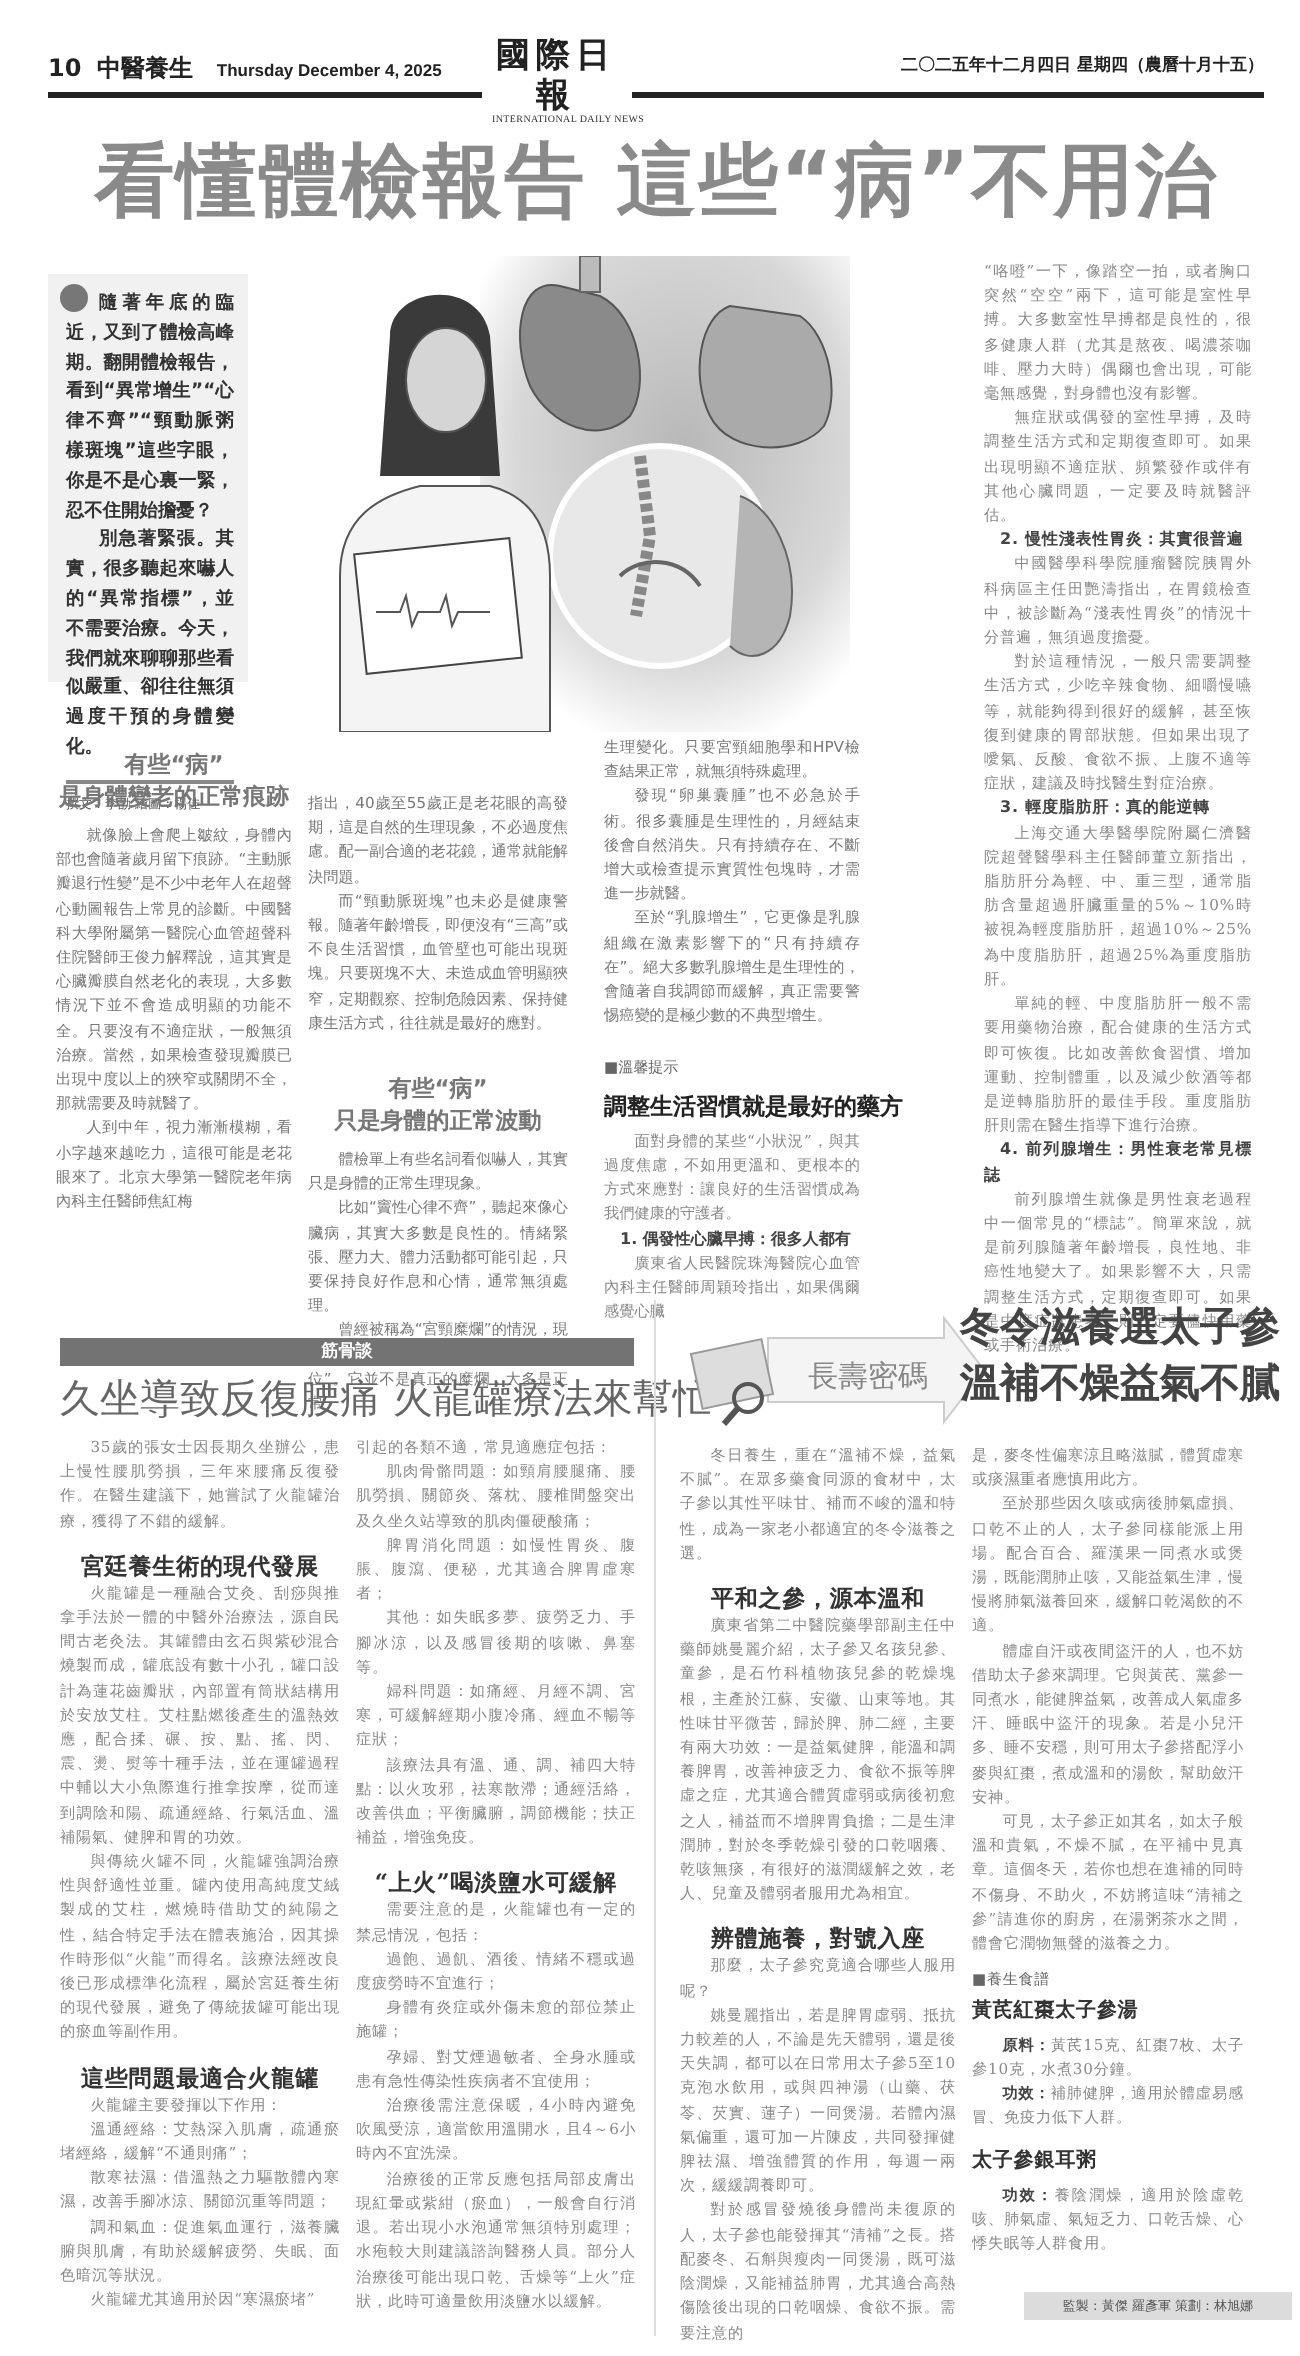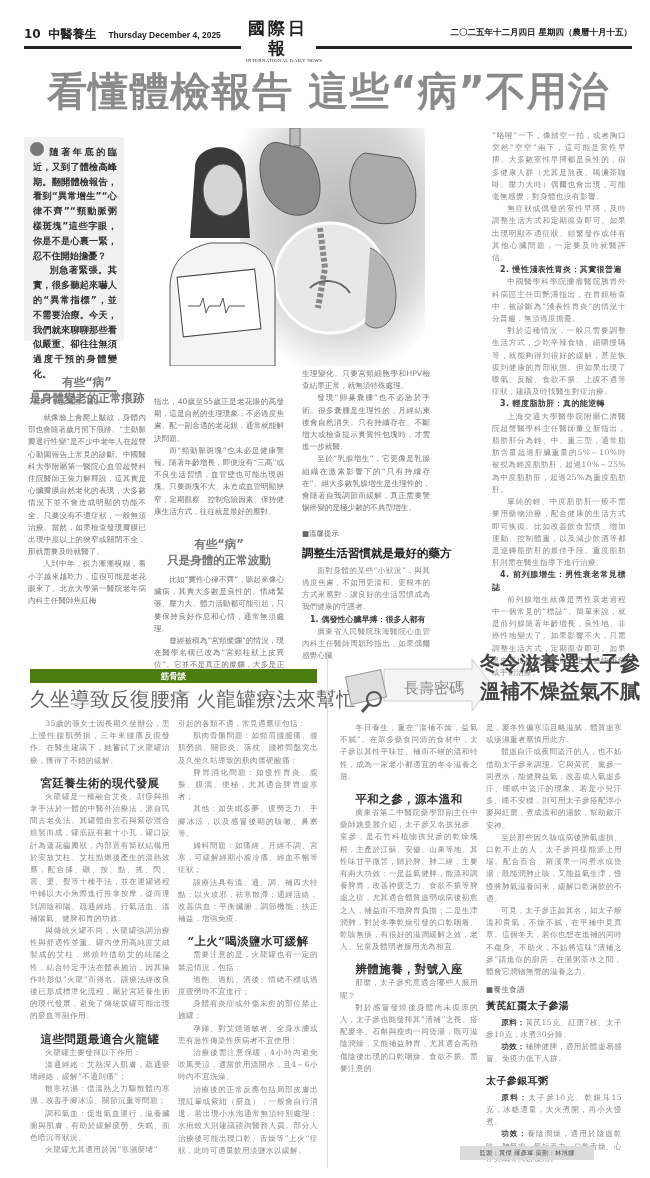--- a/index.html
+++ b/index.html
@@ -30,32 +30,32 @@
 
   .col { position: absolute; font-size: 7.6px; line-height: 12.2px; color: #777; text-align: justify; }
   .col p { text-indent: 2em; }
   .col.serif { font-family: "DejaVu Serif", serif; color: #888; letter-spacing: 0.4px; }
   .sub-head { text-align: center; font-size: 11.5px; line-height: 16px; color: #777; font-weight: bold; }
   .inline-head { font-weight: bold; color: #444; text-indent: 1em; font-family: "DejaVu Sans", sans-serif; font-size: 8px; }
 
   .tip-label { font-size: 7.5px; color: #666; }
   .tip-head { font-size: 11.5px; color: #222; font-weight: bold; margin: 6px 0 6px; white-space: nowrap; }
 
-  .band { position: absolute; left: 30px; top: 669px; width: 287px; height: 14px; background: #4d7c0f; color: #fff; font-size: 8.5px; font-weight: bold; text-align: center; line-height: 14px; }
+  .band { position: absolute; left: 30px; top: 669px; width: 287px; height: 14px; background: #737373; color: #fff; font-size: 8.5px; font-weight: bold; text-align: center; line-height: 14px; }
   .band-head { position: absolute; left: 30px; top: 685px; width: 290px; text-align: center; font-size: 20px; color: #666; line-height: 28px; white-space: nowrap; }
 
   .vrule { position: absolute; left: 327px; top: 650px; width: 1px; height: 518px; background: #ddd; }
 
   .longevity-logo { position: absolute; left: 344px; top: 655px; width: 150px; height: 60px; }
   .longevity-head { position: absolute; left: 480px; top: 649px; width: 168px; font-size: 20px; line-height: 28px; color: #444; font-weight: bold; white-space: nowrap; }
 
   .recipe-title { font-size: 10px; color: #333; font-weight: bold; font-family: "DejaVu Sans", sans-serif; margin: 4px 0 4px; }
   .recipe-label { font-weight: bold; color: #444; font-family: "DejaVu Sans", sans-serif; }
 
-  .credit-bar { position: absolute; left: 460px; top: 1146px; width: 134px; height: 14px; background: #dcdcdc; font-size: 6.5px; color: #555; text-align: center; line-height: 14px; white-space: nowrap; }
+  .credit-bar { position: absolute; left: 512px; top: 1146px; width: 134px; height: 14px; background: #dcdcdc; font-size: 6.5px; color: #555; text-align: center; line-height: 14px; white-space: nowrap; }
 </style>
 </head>
 <body>
 
 <div class="masthead">
   <div class="mh-left">
     <span class="pg">10</span>
     <span class="sec">中醫養生</span>
     <span class="en">Thursday December 4, 2025</span>
   </div>
@@ -109,20 +109,21 @@
   <p>就像臉上會爬上皺紋，身體內部也會隨著歲月留下痕跡。“主動脈瓣退行性變”是不少中老年人在超聲心動圖報告上常見的診斷。中國醫科大學附屬第一醫院心血管超聲科住院醫師王俊力解釋說，這其實是心臟瓣膜自然老化的表現，大多數情況下並不會造成明顯的功能不全。只要沒有不適症狀，一般無須治療。當然，如果檢查發現瓣膜已出現中度以上的狹窄或關閉不全，那就需要及時就醫了。</p>
   <p>人到中年，視力漸漸模糊，看小字越來越吃力，這很可能是老花眼來了。北京大學第一醫院老年病內科主任醫師焦紅梅</p>
 </div>
 
 <div class="col" style="left:154px; top:368px; width:130px;margin-top:28px;">
   <p style="text-indent:0;">指出，40歲至55歲正是老花眼的高發期，這是自然的生理現象，不必過度焦慮。配一副合適的老花鏡，通常就能解決問題。</p>
   <p>而“頸動脈斑塊”也未必是健康警報。隨著年齡增長，即便沒有“三高”或不良生活習慣，血管壁也可能出現斑塊。只要斑塊不大、未造成血管明顯狹窄，定期觀察、控制危險因素、保持健康生活方式，往往就是最好的應對。</p>
   <div style="height:18px;"></div>
   <div class="sub-head">有些“病”</div>
   <div class="sub-head" style="margin-bottom:6px;">只是身體的正常波動</div>
+  <p>體檢單上有些名詞看似嚇人，其實只是身體的正常生理現象。</p>
   <p>比如“竇性心律不齊”，聽起來像心臟病，其實大多數是良性的。情緒緊張、壓力大、體力活動都可能引起，只要保持良好作息和心情，通常無須處理。</p>
   <p>曾經被稱為“宮頸糜爛”的情況，現在醫學名稱已改為“宮頸柱狀上皮異位”。它並不是真正的糜爛，大多是正常</p>
 </div>
 
 <div class="col" style="left:302px; top:368px; width:128px;">
   <p style="text-indent:0;">生理變化。只要宮頸細胞學和HPV檢查結果正常，就無須特殊處理。</p>
   <p>發現“卵巢囊腫”也不必急於手術。很多囊腫是生理性的，月經結束後會自然消失。只有持續存在、不斷增大或檢查提示實質性包塊時，才需進一步就醫。</p>
   <p>至於“乳腺增生”，它更像是乳腺組織在激素影響下的“只有持續存在”。絕大多數乳腺增生是生理性的，會隨著自我調節而緩解，真正需要警惕癌變的是極少數的不典型增生。</p>
   <div style="height:14px;"></div>
   <div class="tip-label">■溫馨提示</div>
@@ -199,32 +200,32 @@
 </div>
 
 <div class="col serif" style="left:340px; top:722px; width:138px;">
   <p>冬日養生，重在“溫補不燥，益氣不膩”。在眾多藥食同源的食材中，太子參以其性平味甘、補而不峻的溫和特性，成為一家老小都適宜的冬令滋養之選。</p>
   <div style="height:8px;"></div>
   <div class="sub-head" style="color:#333;">平和之參，源本溫和</div>
   <p>廣東省第二中醫院藥學部副主任中藥師姚曼麗介紹，太子參又名孩兒參、童參，是石竹科植物孩兒參的乾燥塊根，主產於江蘇、安徽、山東等地。其性味甘平微苦，歸於脾、肺二經，主要有兩大功效：一是益氣健脾，能溫和調養脾胃，改善神疲乏力、食欲不振等脾虛之症，尤其適合體質虛弱或病後初愈之人，補益而不增脾胃負擔；二是生津潤肺，對於冬季乾燥引發的口乾咽癢、乾咳無痰，有很好的滋潤緩解之效，老人、兒童及體弱者服用尤為相宜。</p>
   <div style="height:8px;"></div>
   <div class="sub-head" style="color:#333;">辨體施養，對號入座</div>
   <p>那麼，太子參究竟適合哪些人服用呢？</p>
+  <p>姚曼麗指出，若是脾胃虛弱、抵抗力較差的人，不論是先天體弱，還是後天失調，都可以在日常用太子參5至10克泡水飲用，或與四神湯（山藥、茯苓、芡實、蓮子）一同煲湯。若體內濕氣偏重，還可加一片陳皮，共同發揮健脾祛濕、增強體質的作用，每週一兩次，緩緩調養即可。</p>
   <p>對於感冒發燒後身體尚未復原的人，太子參也能發揮其“清補”之長。搭配麥冬、石斛與瘦肉一同煲湯，既可滋陰潤燥，又能補益肺胃，尤其適合高熱傷陰後出現的口乾咽燥、食欲不振。需要注意的</p>
 </div>
 
 <div class="col serif" style="left:486px; top:722px; width:136px;">
   <p style="text-indent:0;">是，麥冬性偏寒涼且略滋膩，體質虛寒或痰濕重者應慎用此方。</p>
+  <p>至於那些因久咳或病後肺氣虛損、口乾不止的人，太子參同樣能派上用場。配合百合、羅漢果一同煮水或煲湯，既能潤肺止咳，又能益氣生津，慢慢將肺氣滋養回來，緩解口乾渴飲的不適。</p>
   <p>體虛自汗或夜間盜汗的人，也不妨借助太子參來調理。它與黃芪、黨參一同煮水，能健脾益氣，改善成人氣虛多汗、睡眠中盜汗的現象。若是小兒汗多、睡不安穩，則可用太子參搭配浮小麥與紅棗，煮成溫和的湯飲，幫助斂汗安神。</p>
-  <p>至於那些因久咳或病後肺氣虛損、口乾不止的人，太子參同樣能派上用場。配合百合、羅漢果一同煮水或煲湯，既能潤肺止咳，又能益氣生津，慢慢將肺氣滋養回來，緩解口乾渴飲的不適。</p>
   <p>可見，太子參正如其名，如太子般溫和貴氣，不燥不膩，在平補中見真章。這個冬天，若你也想在進補的同時不傷身、不助火，不妨將這味“清補之參”請進你的廚房，在湯粥茶水之間，體會它潤物無聲的滋養之力。</p>
   <div style="height:6px;"></div>
   <div class="tip-label">■養生食譜</div>
   <div class="recipe-title">黃芪紅棗太子參湯</div>
   <p><span class="recipe-label">原料：</span><span>黃芪15克、紅棗7枚、太子參10克，水煮30分鐘。</span></p>
   <p><span class="recipe-label">功效：</span><span>補肺健脾，適用於體虛易感冒、免疫力低下人群。</span></p>
   <div style="height:6px;"></div>
   <div class="recipe-title">太子參銀耳粥</div>
-  <p><span class="recipe-label">原料：</span><span>太子參10克、乾銀耳15克，冰糖適量，大火煮開，再小火慢煮。</span></p>
   <p><span class="recipe-label">功效：</span><span>養陰潤燥，適用於陰虛乾咳、肺氣虛、氣短乏力、口乾舌燥、心悸失眠等人群食用。</span></p>
 </div>
 
 <div class="credit-bar">監製：黃傑  羅彥軍  策劃：林旭娜</div>
 
 </body></html>

